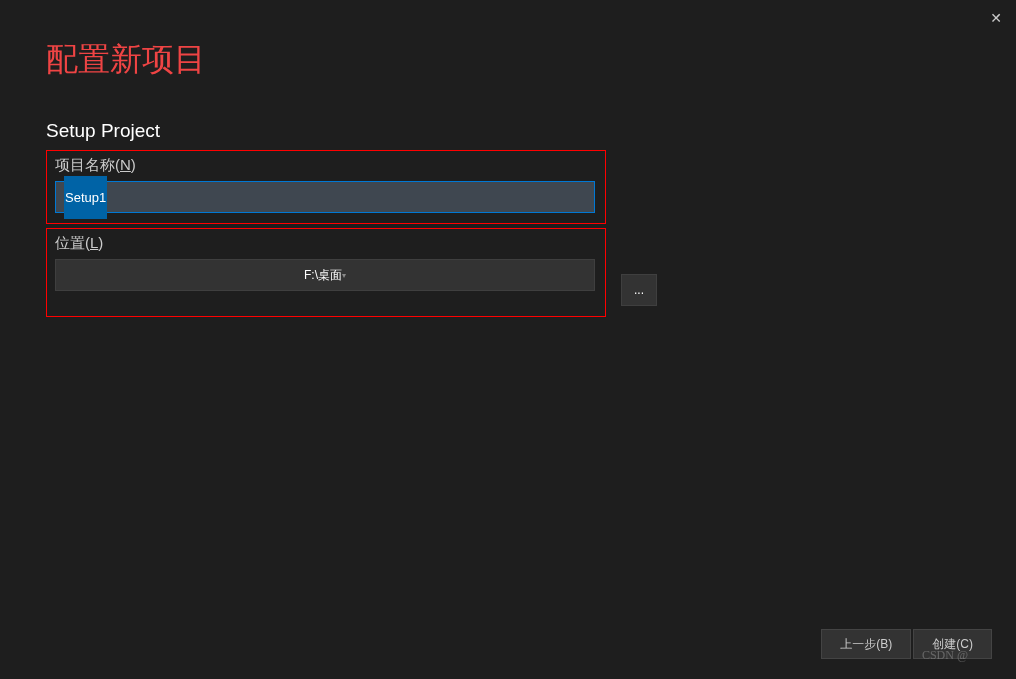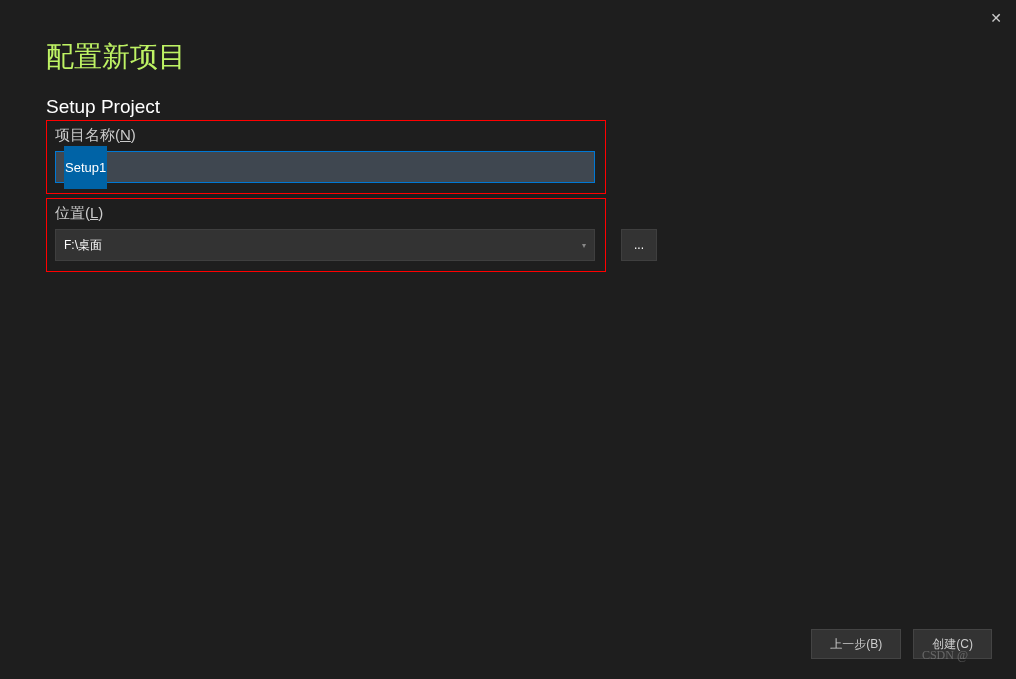--- a/index.html
+++ b/index.html
@@ -31,40 +31,40 @@
       align-items: center;
       justify-content: center;
       cursor: pointer;
       color: #cccccc;
       font-size: 14px;
     }
     .content {
       padding: 38px 46px 0 46px;
     }
     .main-title {
-      font-size: 28px;
+      font-size: 32px;
       font-weight: 300;
-      color: #bef264;
-      margin-bottom: 20px;
+      color: #ef4444;
+      margin-bottom: 38px;
     }
     .sub-title {
       font-size: 19px;
       font-weight: 300;
       color: #ffffff;
-      margin-bottom: 2px;
+      margin-bottom: 8px;
     }
     .form-group-name {
       border: 1px solid #ff0000;
       padding: 5px 8px 10px 8px;
       margin-bottom: 4px;
       width: 560px;
     }
     .form-group-location {
       border: 1px solid #ff0000;
-      padding: 5px 8px 10px 8px;
+      padding: 5px 8px 25px 8px;
       width: 560px;
       position: relative;
     }
     .field-label {
       font-size: 15px;
       color: #cccccc;
       margin-bottom: 6px;
       display: block;
     }
     .field-label .underline {
@@ -90,21 +90,21 @@
       width: 540px;
       height: 32px;
       background: #333333;
       border: 1px solid #3f3f3f;
       color: #ffffff;
       padding: 0 8px;
       font-size: 12px;
       outline: none;
       display: flex;
       align-items: center;
-      justify-content: space-between;
+      justify-content: center;
       cursor: pointer;
     }
     .dropdown-arrow {
       font-size: 8px;
       color: #888;
     }
     .browse-btn {
       position: absolute;
       left: 574px;
       bottom: 10px;
@@ -122,21 +122,21 @@
     .footer {
       position: absolute;
       bottom: 0;
       left: 0;
       right: 0;
       height: 70px;
       display: flex;
       align-items: center;
       justify-content: flex-end;
       padding-right: 24px;
-      gap: 12px;
+      gap: 2px;
     }
     .footer-btn {
       height: 30px;
       padding: 0 18px;
       background: #333333;
       border: 1px solid #444444;
       color: #cccccc;
       font-size: 12px;
       cursor: pointer;
       display: flex;

